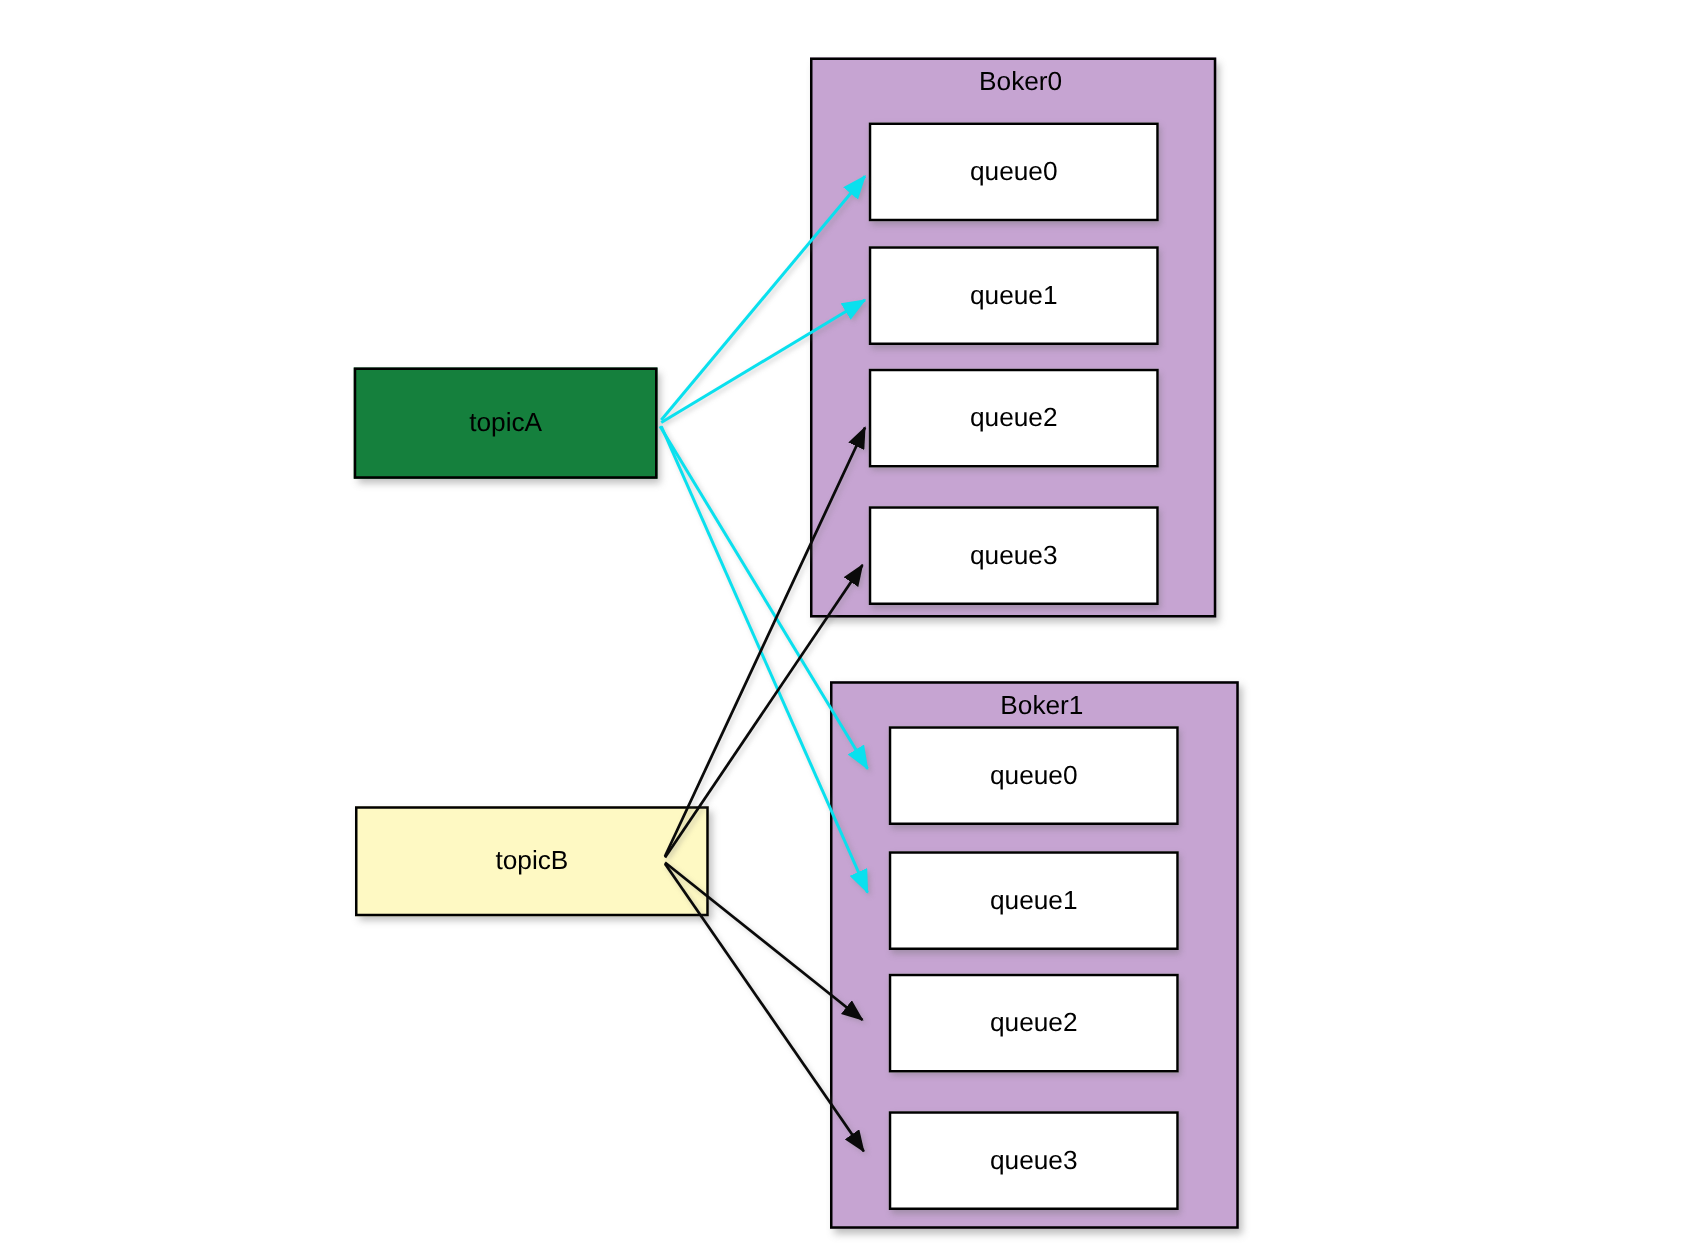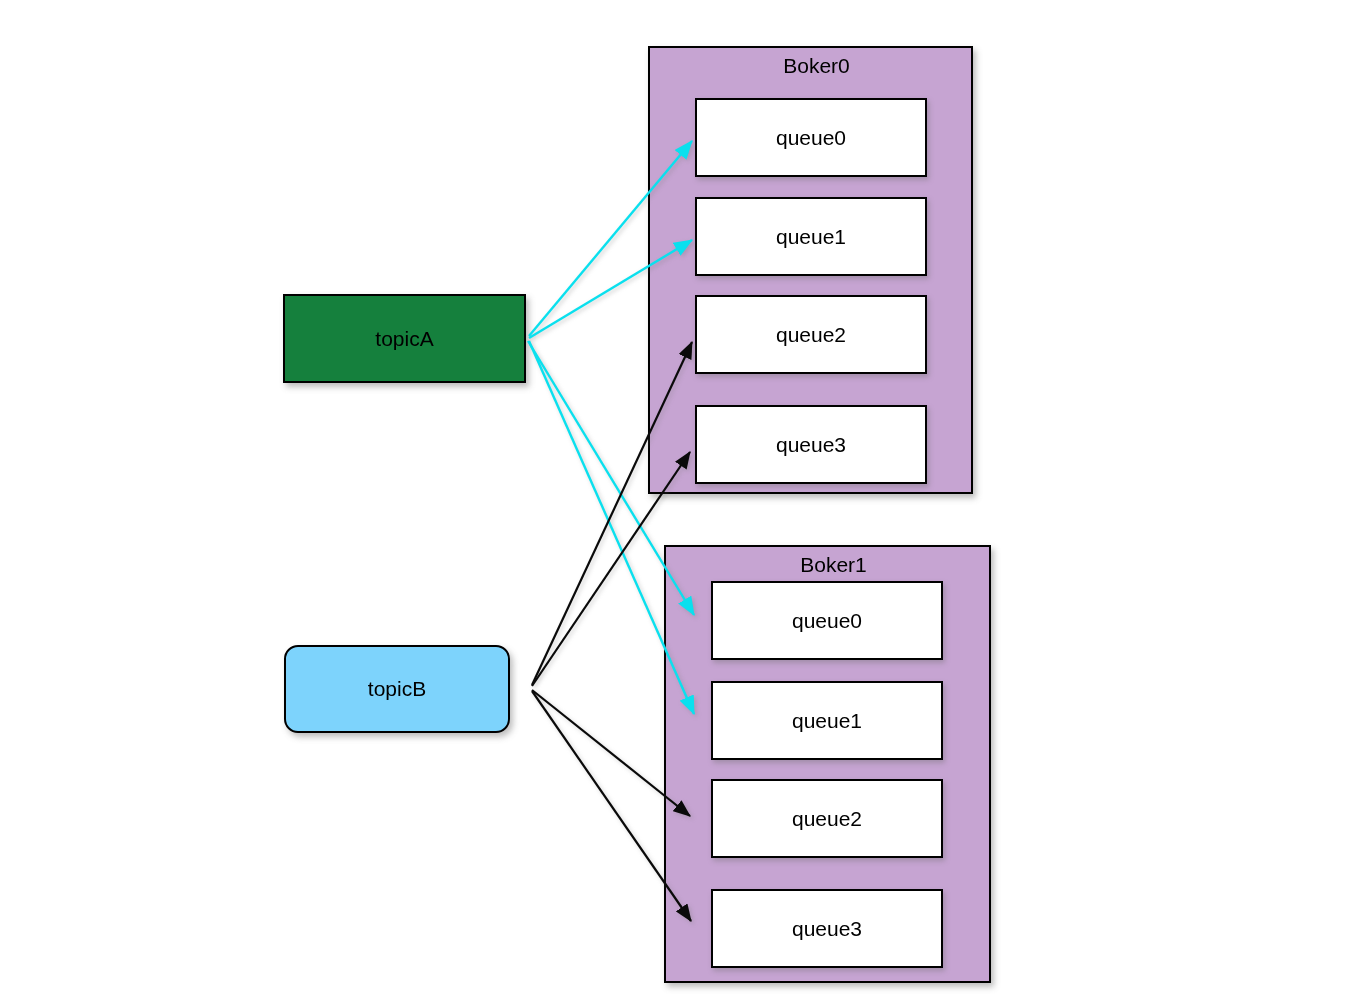--- a/index.html
+++ b/index.html
@@ -14,21 +14,21 @@
     position:absolute;
     border:2px solid #000000;
     box-sizing:border-box;
     box-shadow:3px 4px 6px rgba(110,110,110,0.45);
   }
   .topic{
     display:flex;align-items:center;justify-content:center;
     font-size:21px;color:#000000;
   }
   .topicA{left:283px;top:294px;width:243px;height:89px;background:#15803d;}
-  .topicB{left:284px;top:645px;width:226px;height:88px;background:#7dd3fc;border-radius:14px;}
+  .topicB{left:284px;top:645px;width:283px;height:88px;background:#fef9c3;}
   .broker{background:#c6a4d2;}
   .broker0{left:648px;top:46px;width:325px;height:448px;}
   .broker1{left:648px;top:545px;width:327px;height:438px;margin-left:16px;}
   .broker-title{
     position:absolute;left:0;right:0;top:6px;
     text-align:center;font-size:21px;color:#000000;padding-left:12px;
   }
   .queue{
     position:absolute;
     left:45px;width:232px;height:79px;

